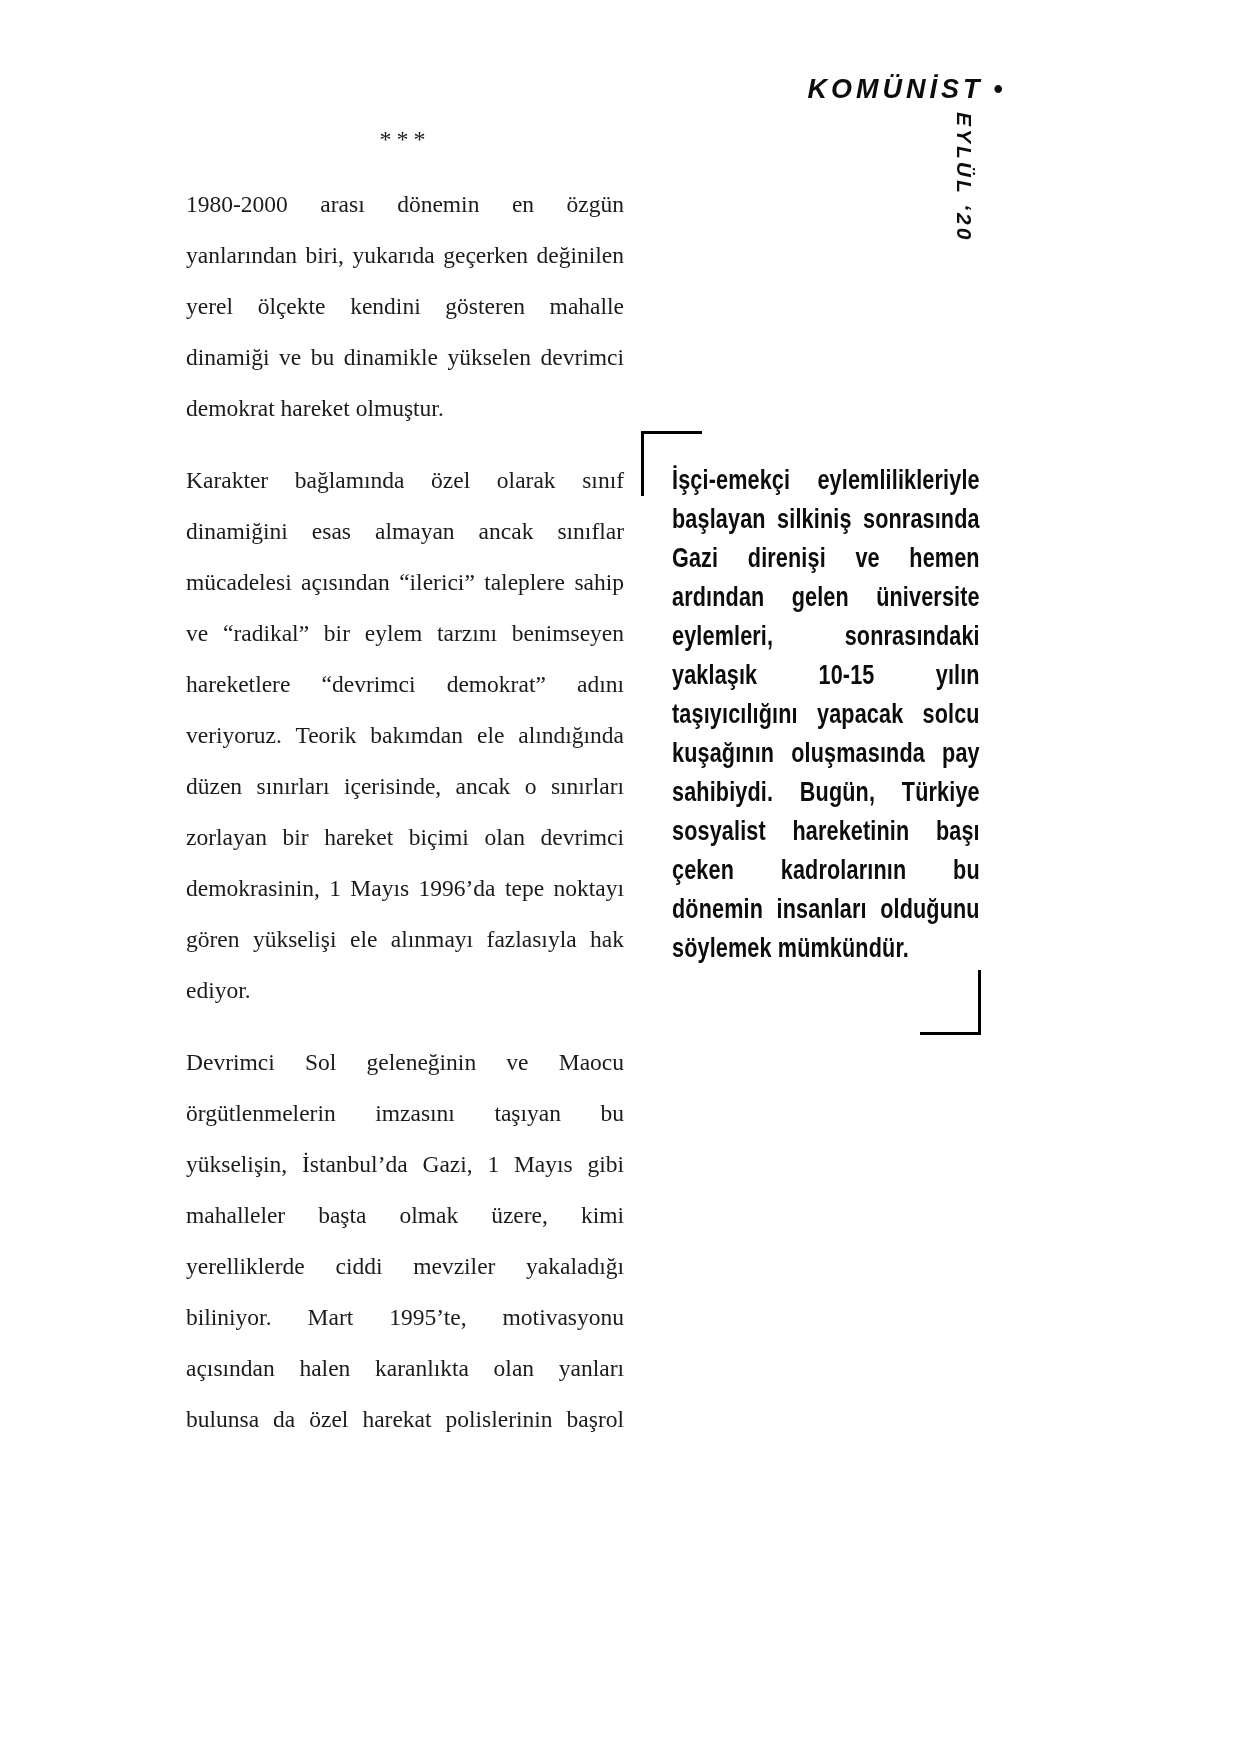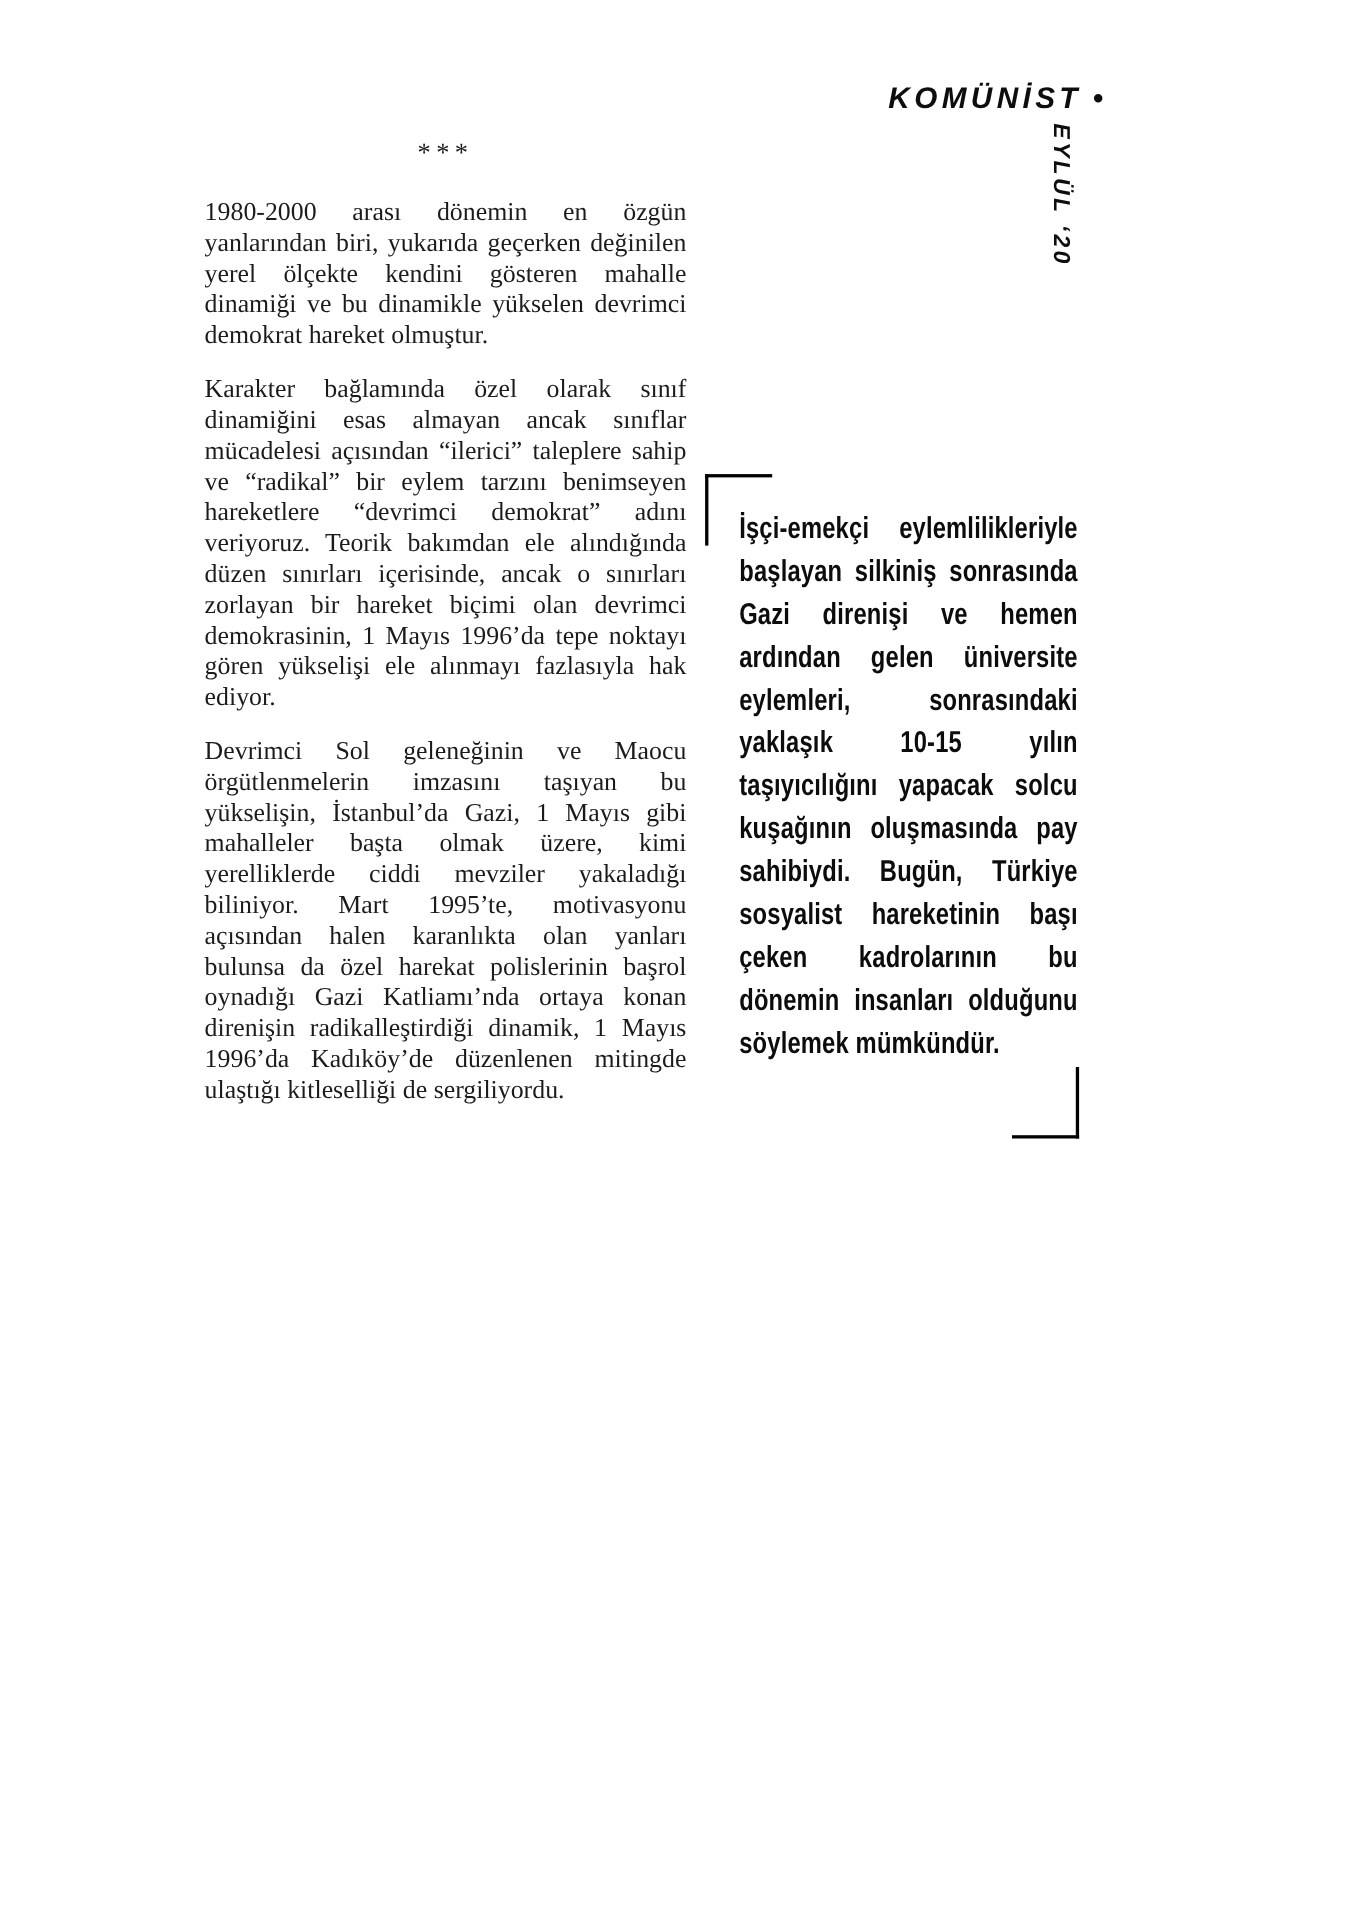--- a/index.html
+++ b/index.html
@@ -57,21 +57,21 @@
   }
   .separator {
     text-align: center;
     font-size: 24px;
     letter-spacing: 5px;
     margin: 0 0 26px 0;
     color: #1b1b1b;
   }
   .body-par {
     font-size: 23.5px;
-    line-height: 28px;
+    line-height: 51px;
     text-align: justify;
     margin: 0 0 21px 0;
     color: #1b1b1b;
     hyphens: auto;
     -webkit-hyphens: auto;
   }
 
   
   .pullquote {
     position: absolute;

